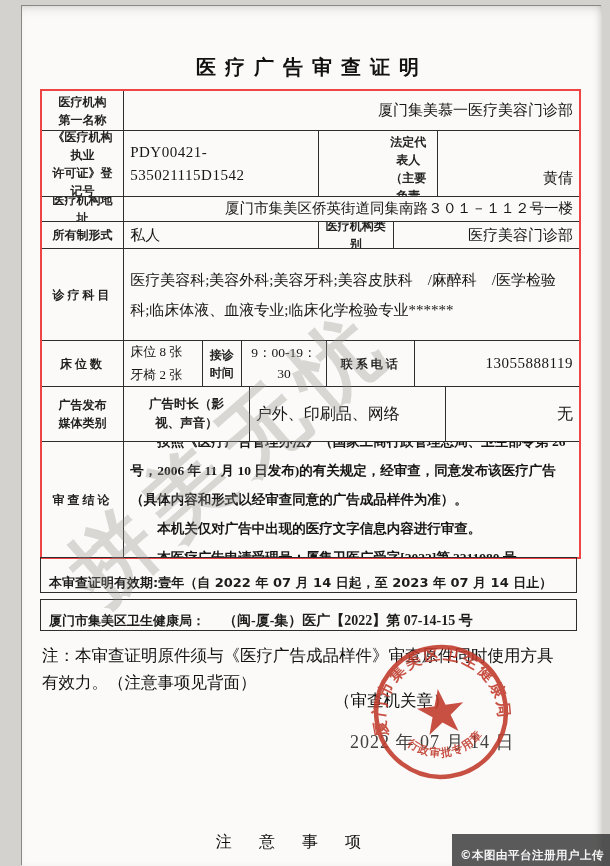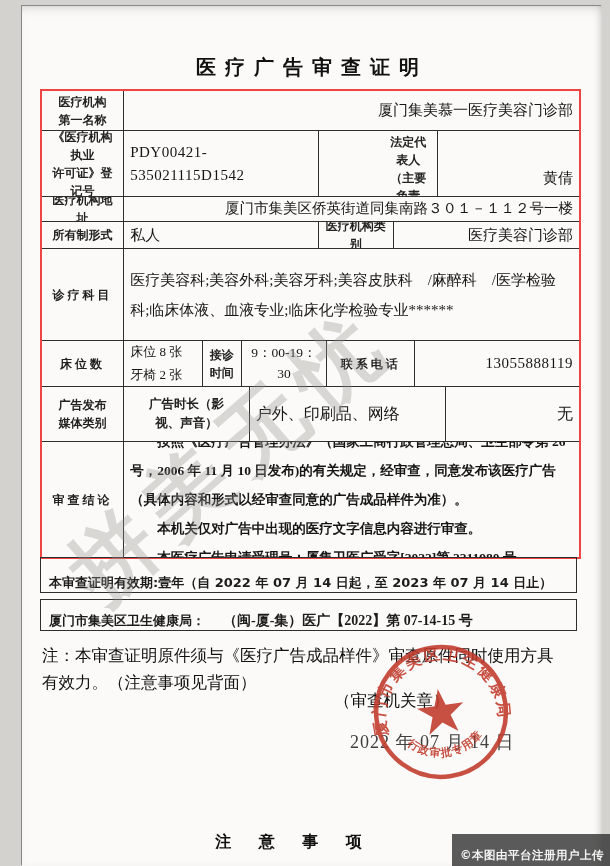--- a/index.html
+++ b/index.html
@@ -65,21 +65,21 @@
   .note{
     position:absolute;left:20px;top:636px;width:540px;
     font-size:16.5px;line-height:1.65;color:#111;
   }
   .stamp-caption{position:absolute;left:312px;top:684px;font-size:16.5px;color:#111;}
   .stamp-date{position:absolute;left:316px;top:724px;font-size:18px;color:#404040;letter-spacing:1px;margin-left:12px;}
   .seal{position:absolute;left:343px;top:630px;width:152px;height:152px;opacity:.88;transform:rotate(-8deg);}
   .notice-heading{
     position:absolute;left:0;top:826px;width:100%;text-align:center;
     font-family:"DejaVu Sans","Liberation Sans",sans-serif;
-    font-size:16px;font-weight:bold;letter-spacing:11px;color:#111;
+    font-size:16px;font-weight:normal;letter-spacing:11px;color:#111;
     transform:translateX(-18px);
   }
   .watermark{
     position:absolute;left:98px;top:508px;
     transform:rotate(-41deg);transform-origin:left bottom;
     font-size:84px;font-weight:bold;letter-spacing:14px;white-space:nowrap;
     color:rgba(150,146,142,.34);pointer-events:none;z-index:5;
     font-family:"DejaVu Sans","Liberation Sans",sans-serif;
   }
   .credit{

